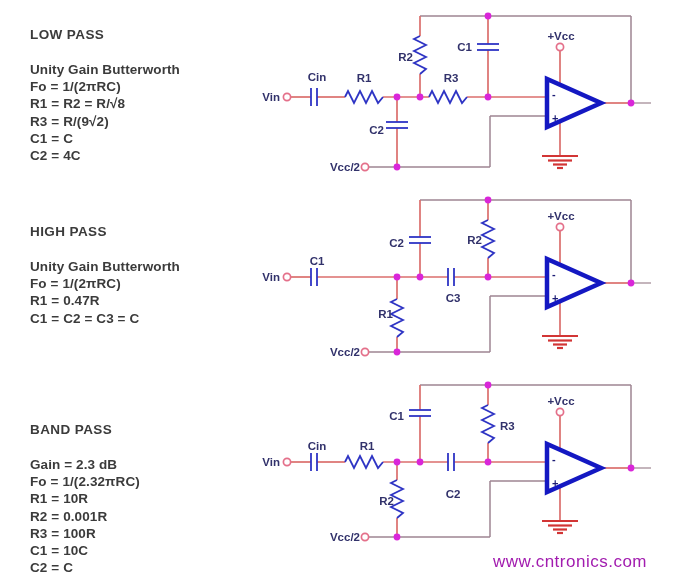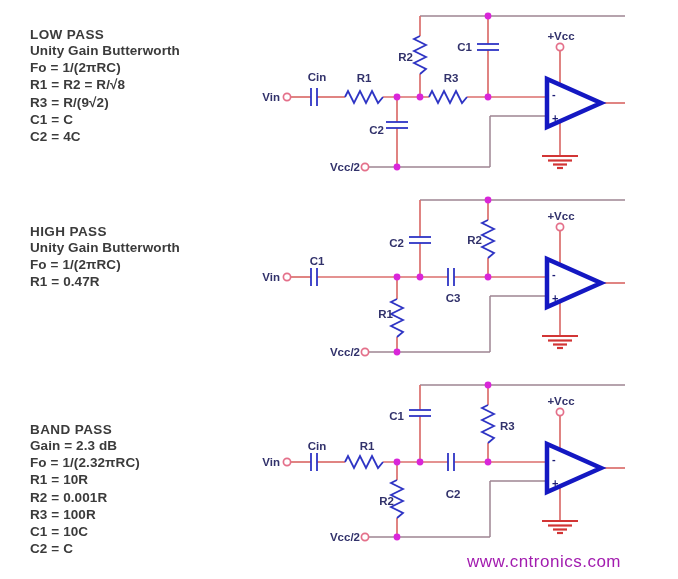--- a/index.html
+++ b/index.html
@@ -1,20 +1,20 @@
 <!DOCTYPE html>
 <html><head>
 <meta charset="utf-8">
 <style>
   html,body{margin:0;padding:0;background:#fff;}
   .canvas{position:relative;width:625px;height:579px;background:#ffffff;overflow:hidden;
-          font-family:"Liberation Sans",sans-serif;}
+          font-family:"Liberation Sans",sans-serif;padding-left:26px;}
   .tsec{position:absolute;left:30px;width:220px;color:#3b3b3b;}
   .tsec h2{margin:0;font-size:13.5px;line-height:15px;font-weight:700;letter-spacing:.4px;color:#3b3b3b;}
-  .tsec .lines{font-size:13.5px;font-weight:700;line-height:17.2px;letter-spacing:.1px;}
+  .tsec .lines{margin-top:19px;font-size:13.5px;font-weight:700;line-height:17.2px;letter-spacing:.1px;}
   svg{position:absolute;left:0;top:0;}
   svg text{font-family:"Liberation Sans",sans-serif;}
   .clabel{font-size:11.5px;font-weight:700;fill:#32326b;}
   .pm{font-size:11px;font-weight:700;fill:#1c1c74;}
   .w-s{stroke:#db6e6c;stroke-width:1.7;fill:none;}
   .w-m{stroke:#9e8492;stroke-width:1.5;fill:none;}
   .w-l{stroke:#b09ca6;stroke-width:1.5;fill:none;}
   .comp{stroke:#2e34c4;stroke-width:1.8;fill:none;}
   .tri{fill:#ffffff;stroke:#1418c2;stroke-width:4.5;stroke-linejoin:miter;}
   .gnd line{stroke:#d23535;stroke-width:2.2;}
@@ -39,20 +39,21 @@
       <div>C2 = 4C</div>
     </div>
   </section>
 
   <section class="tsec" style="top:224px">
     <h2>HIGH PASS</h2>
     <div class="lines">
       <div>Unity Gain Butterworth</div>
       <div>Fo = 1/(2πRC)</div>
       <div>R1 = 0.47R</div>
+      <div>C1 = C2 = C3 = C</div>
     </div>
   </section>
 
   <section class="tsec" style="top:422px">
     <h2>BAND PASS</h2>
     <div class="lines">
       <div>Gain = 2.3 dB</div>
       <div>Fo = 1/(2.32πRC)</div>
       <div>R1 = 10R</div>
       <div>R2 = 0.001R</div>

